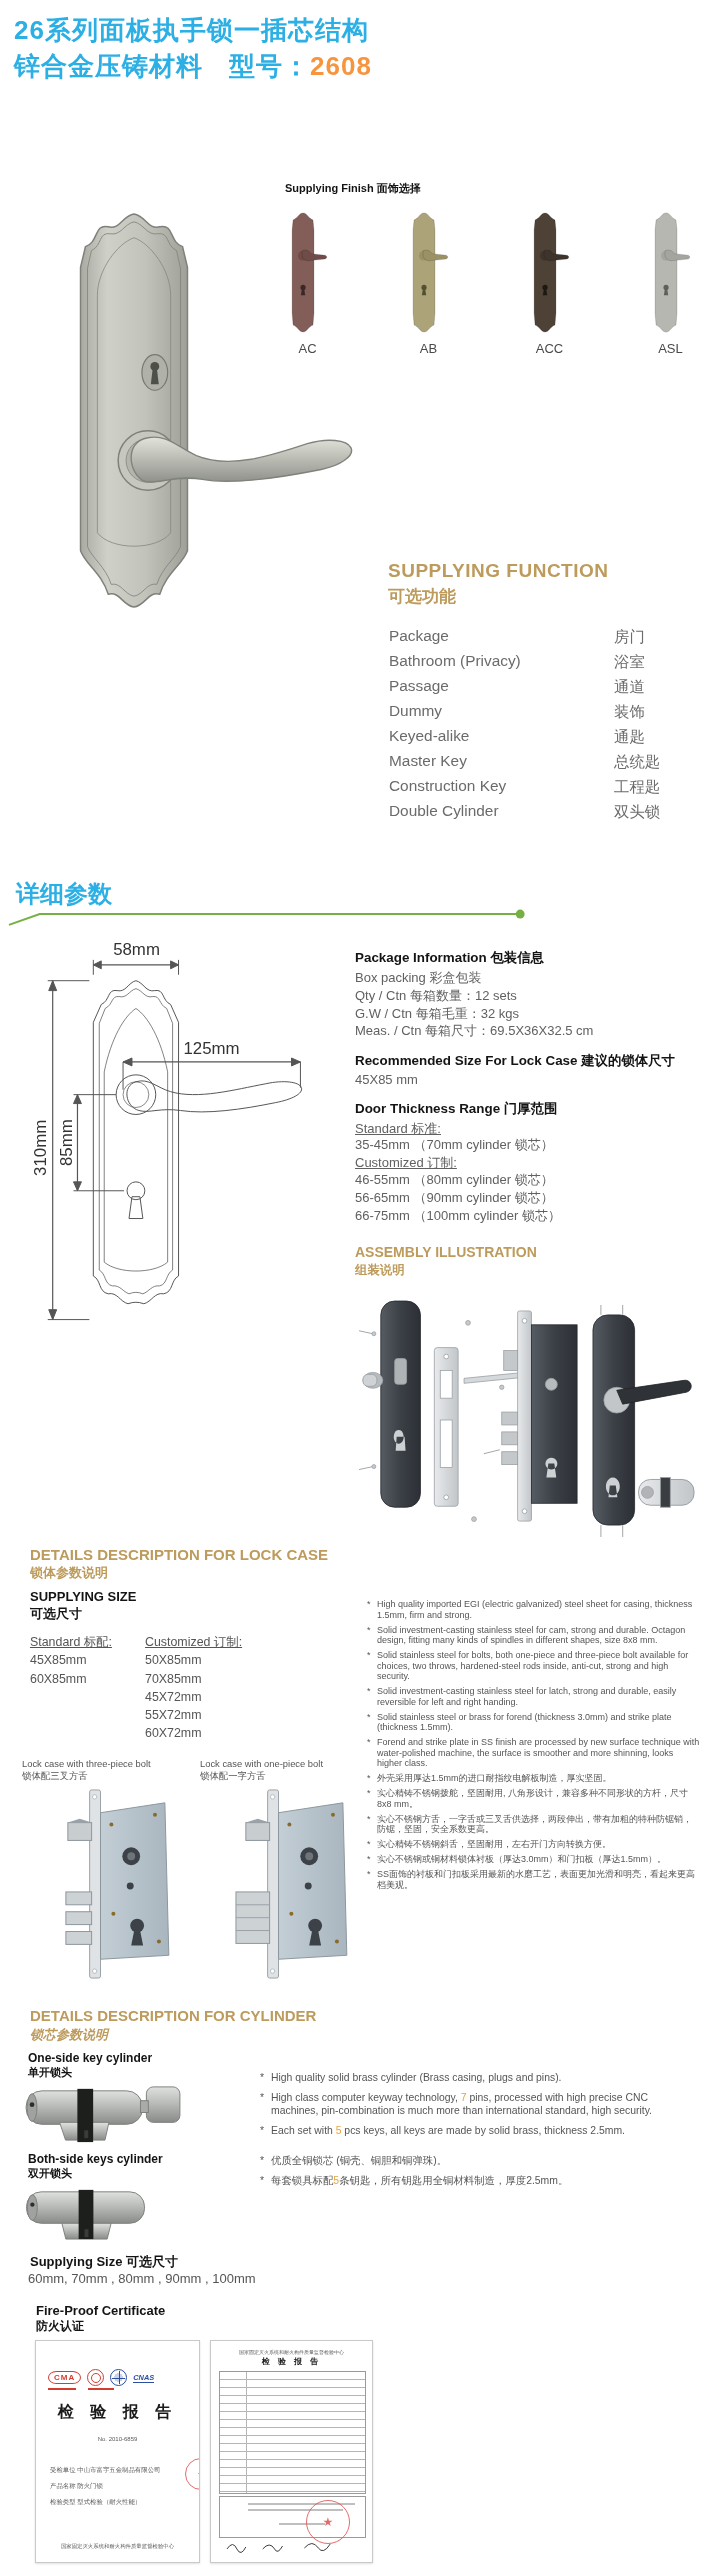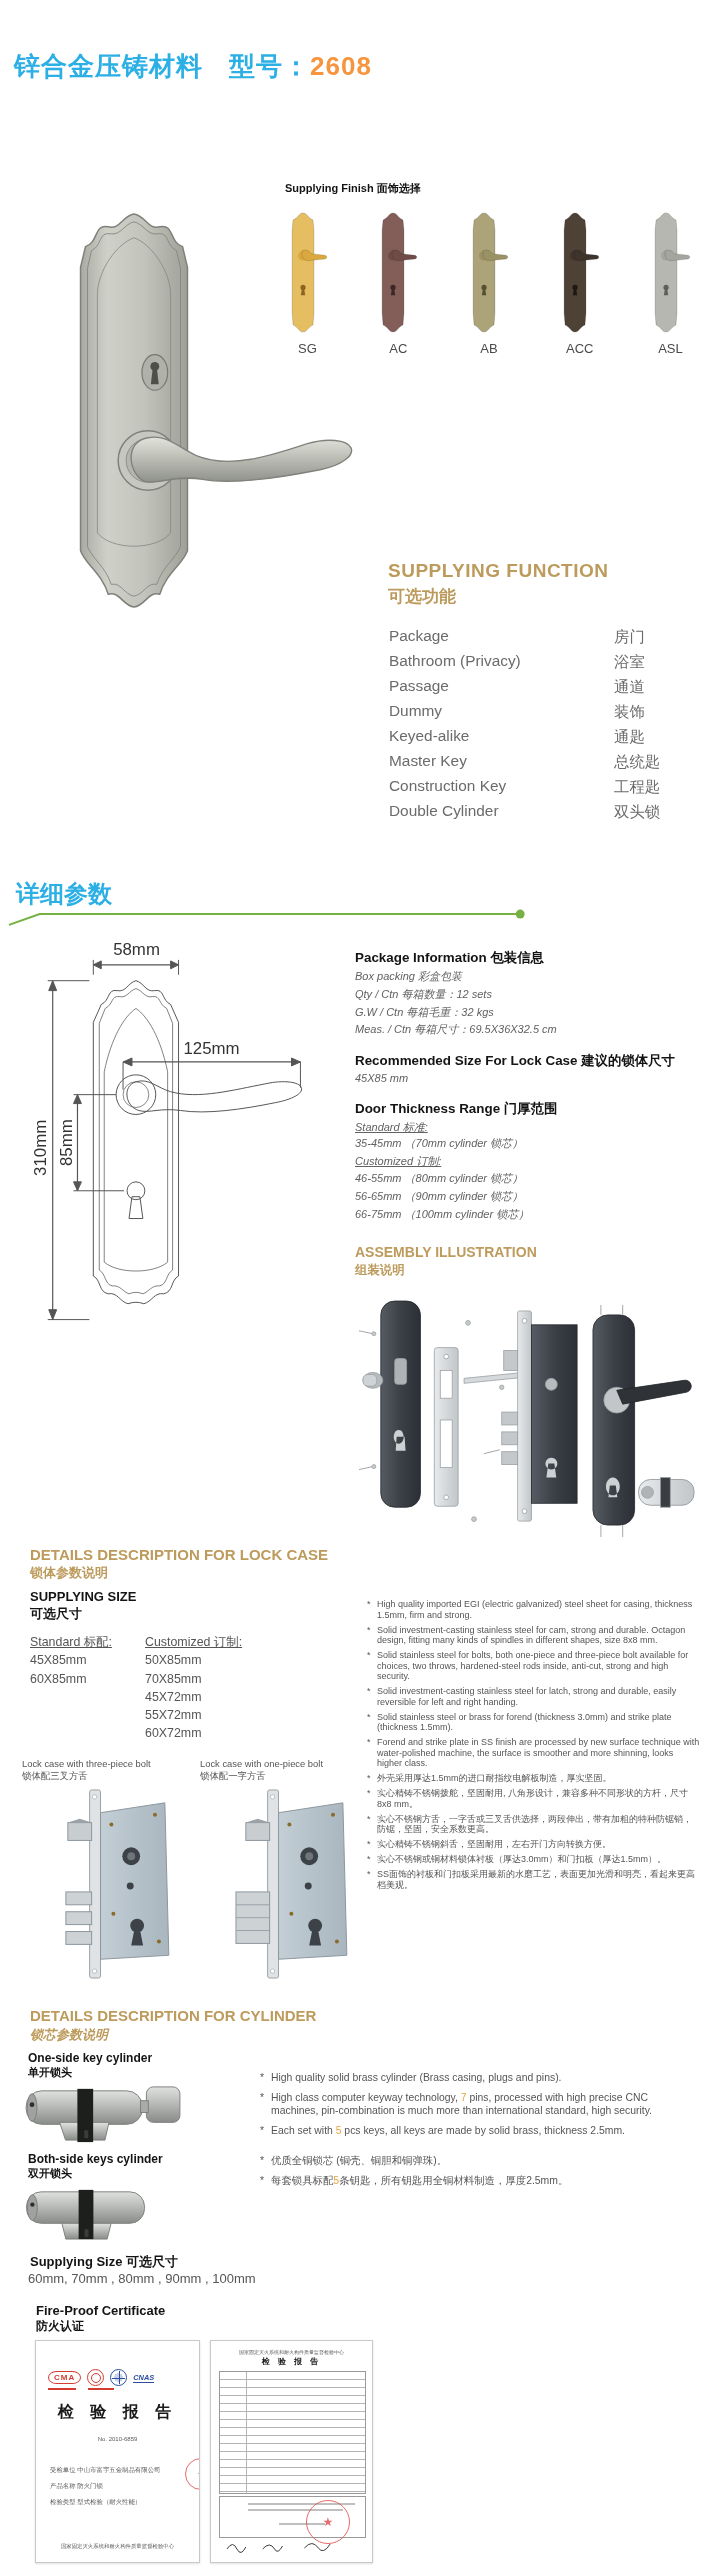--- a/index.html
+++ b/index.html
@@ -17,21 +17,21 @@
   .u{text-decoration:underline;}
   
   .swrow{display:flex;width:428px;justify-content:space-between;}
   .swcell{width:65px;display:flex;flex-direction:column;align-items:center;}
   .swlabel{font-size:13px;color:#4a4a4a;margin-top:6px;}
   
   .fnrow{position:relative;height:25px;font-size:15.4px;color:#6b6b6b;}
   .fnrow .cn{position:absolute;left:225px;top:0;}
   
   .spec-h{font-size:13.4px;font-weight:bold;color:#141414;}
-  .spec-t{font-size:11px;color:#616161;font-style:italic;}
+  .spec-t{font-size:13px;color:#616161;}
   
   .notes{display:flex;flex-direction:column;gap:4.5px;width:333px;}
   .nb{position:relative;font-size:9px;line-height:10.5px;color:#555;padding-left:10px;}
   .nb::before{content:"*";position:absolute;left:0;top:0;}
   .cynotes{display:flex;flex-direction:column;gap:7px;width:432px;}
   .cyb{position:relative;font-size:10.4px;line-height:13px;color:#555;padding-left:11px;}
   .cyb::before{content:"*";position:absolute;left:0;top:0;}
   .hl{color:#e8a33d;}
   .cngap{margin-top:10px;}
   
@@ -56,20 +56,21 @@
   .logo-globe::before{content:"";position:absolute;top:50%;left:1px;right:1px;border-top:0.8px solid #2b4ea0;}
   .logo-cnas{color:#2b4ea0;font-weight:bold;font-size:7.4px;font-style:italic;border-bottom:1.2px solid #2b4ea0;}
   .redbar{background:#d43c30;height:2px;}
   .graybar{background:#8a8a8a;height:2.4px;}
 </style>
 </head>
 <body>
 
 <div class="page">
 
+  <div class="abs title" style="left:14px;top:12px;">26系列面板执手锁一插芯结构</div>
   <div class="abs title" style="left:14px;top:48px;">
     <span>锌合金压铸材料</span><span class="gap"></span><span>型号：</span><span class="model">2608</span>
   </div>
 
   <svg class="abs" style="left:18px;top:107px;" width="335" height="510" viewBox="0 0 338 515">
     <defs>
       <linearGradient id="plateg" x1="0" y1="0" x2="1" y2="0">
         <stop offset="0" stop-color="#a9aba3"></stop>
           <stop offset="0.25" stop-color="#cfd1c9"></stop>
         <stop offset="0.6" stop-color="#c2c4bc"></stop>
@@ -88,30 +89,20 @@
     <circle cx="138" cy="262" r="4.5" fill="#4d4f49"></circle>
     <path d="M136,263 L140,263 L142,280 L134,280 Z" fill="#4d4f49"></path>
     <circle cx="131" cy="357" r="30" fill="#c6c8c0" stroke="#7e807a" stroke-width="1.5"></circle>
     <circle cx="131" cy="357" r="22" fill="#b4b6ae" stroke="#8d8f89" stroke-width="1"></circle>
     <path d="M131,334 C150,330 162,344 180,352 C214,366 256,352 292,340 C312,334 332,336 336,344 C340,352 326,362 306,366 C266,374 218,382 186,376 C158,371 140,382 128,378 C112,372 106,338 131,334 Z" fill="url(#leverg)" stroke="#80827c" stroke-width="1.4"></path>
   </svg>
 
   <div class="abs h-black" style="left:285px;top:181px;font-size:11px;">Supplying Finish 面饰选择</div>
   <div class="abs swrow" style="left:275px;top:210px;">
 
-    <div class="swcell">
-      <svg width="42" height="125" viewBox="0 0 42 126">
-        <path d="M16,3 C20,3 21,8 26,10 L27,20 L27,104 L26,116 C21,118 20,123 16,123 C12,123 11,118 6,116 L5,104 L5,20 L6,10 C11,8 12,3 16,3 Z" stroke-width="0.8" stroke="#00000033" fill="#e6be62"></path>
-        <circle cx="16" cy="46" r="5" fill="#d9a93f"></circle>
-        <path d="M15,41 C20,39 23,42 24,44 L38,45.5 C40.5,46 40.5,49 38,49.5 L23,51 C19,52 14,49 15,44 Z" stroke-width="0.5" stroke="#00000044" fill="#d9a93f"></path>
-        <circle cx="16" cy="78" r="2.6" fill="#8a6420"></circle>
-        <path d="M15,79 L17,79 L18.2,86 L13.8,86 Z" fill="#8a6420"></path>
-      </svg>
-      <div class="swlabel">SG</div>
-    </div>
     <div class="swcell">
       <svg width="42" height="125" viewBox="0 0 42 126">
         <path d="M16,3 C20,3 21,8 26,10 L27,20 L27,104 L26,116 C21,118 20,123 16,123 C12,123 11,118 6,116 L5,104 L5,20 L6,10 C11,8 12,3 16,3 Z" stroke="#00000033" stroke-width="0.8" fill="#835d57"></path>
         <circle cx="16" cy="46" r="5" fill="#6f4c47"></circle>
         <path d="M15,41 C20,39 23,42 24,44 L38,45.5 C40.5,46 40.5,49 38,49.5 L23,51 C19,52 14,49 15,44 Z" stroke="#00000044" stroke-width="0.5" fill="#6f4c47"></path>
         <circle cx="16" cy="78" r="2.6" fill="#3a2826"></circle>
         <path d="M15,79 L17,79 L18.2,86 L13.8,86 Z" fill="#3a2826"></path>
       </svg>
       <div class="swlabel">AC</div>
     </div>

